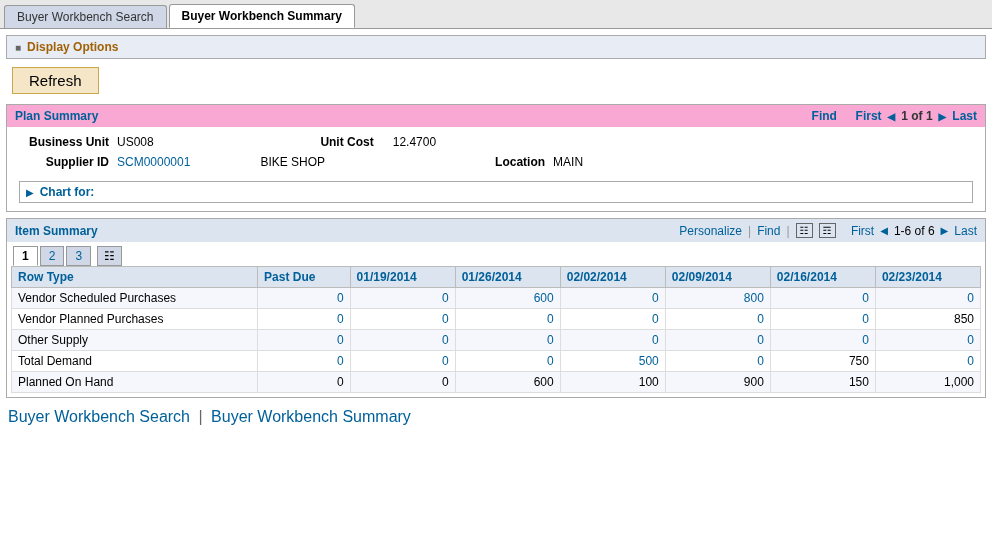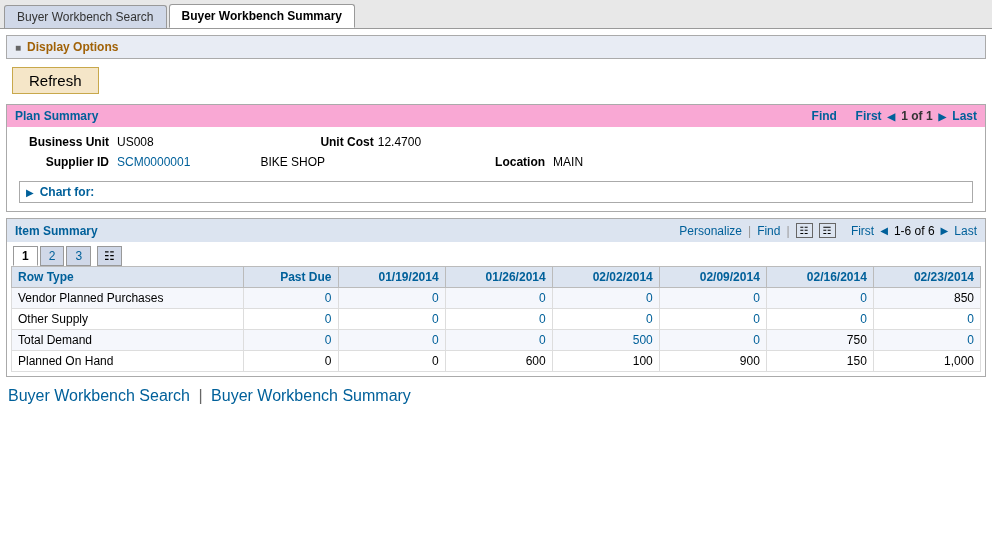--- a/index.html
+++ b/index.html
@@ -37,21 +37,21 @@
     .pipe { color: #999; }
 
     
     .table-tabs { display: flex; align-items: center; padding: 4px 6px 0 6px; gap: 2px; }
     .table-tab { padding: 2px 8px; border: 1px solid #999; cursor: pointer; font-size: 12px; background: #d0d8e8; color: #00609a; }
     .table-tab.active { background: #fff; color: #000; font-weight: bold; border-bottom: 1px solid #fff; }
     .table-tab-icon { padding: 2px 6px; border: 1px solid #999; cursor: pointer; font-size: 12px; background: #d0d8e8; }
 
     
     .data-table { width: 100%; border-collapse: collapse; font-size: 12px; }
-    .data-table th { background: #dce4f0; border: 1px solid #bbb; padding: 3px 6px; text-align: right; font-weight: bold; color: #00609a; white-space: nowrap; }
+    .data-table th { background: #dce4f0; border: 1px solid #bbb; padding: 3px 6px; text-align: left; font-weight: bold; color: #00609a; white-space: nowrap; }
     .data-table th.left { text-align: left; }
     .data-table td { border: 1px solid #ddd; padding: 3px 6px; text-align: right; color: #000; }
     .data-table td.row-label { text-align: left; color: #000; background: #fff; }
     .data-table tr:nth-child(odd) td { background: #f5f7fc; }
     .data-table tr:nth-child(even) td { background: #fff; }
     .data-table td.row-label { background: inherit; }
     .link-val { color: #00609a; cursor: pointer; text-decoration: none; }
 
     
     .footer { padding: 6px 8px; font-size: 16px; }
@@ -97,21 +97,21 @@
     </div>
   </div>
 
   <div class="plan-body">
 
     <div style="display:flex; align-items:center; margin-bottom:6px; gap:30px;">
       <div style="display:flex; align-items:center; gap:4px;">
         <span class="plan-label">Business Unit</span>
         <span class="plan-value">US008</span>
       </div>
-      <div style="display:flex; align-items:center; gap:0; margin-left:80px;">
+      <div style="display:flex; align-items:center; gap:15px; margin-left:80px;">
         <span class="plan-label">Unit Cost</span>
         <span class="plan-value">12.4700</span>
       </div>
     </div>
 
 
     <div style="display:flex; align-items:flex-end; margin-bottom:4px; gap:30px;">
       <div style="display:flex; align-items:center; gap:4px;">
         <span class="plan-label">Supplier ID</span>
         <a class="plan-link">SCM0000001</a>
@@ -173,20 +173,30 @@
           <th>01/19/2014</th>
           <th>01/26/2014</th>
           <th>02/02/2014</th>
           <th>02/09/2014</th>
           <th>02/16/2014</th>
           <th>02/23/2014</th>
         </tr>
       </thead>
       <tbody id="table-body">
           <tr>
+            <td class="row-label">Vendor Scheduled Purchases</td>
+            <td><a class="link-val" style="cursor: pointer;">0</a></td>
+            <td><a class="link-val" style="cursor: pointer;">0</a></td>
+            <td><a class="link-val" style="cursor: pointer;">600</a></td>
+            <td><a class="link-val" style="cursor: pointer;">0</a></td>
+            <td><a class="link-val" style="cursor: pointer;">800</a></td>
+            <td><a class="link-val" style="cursor: pointer;">0</a></td>
+            <td><a class="link-val" style="cursor: pointer;">0</a></td>
+          </tr>
+          <tr>
             <td class="row-label">Vendor Planned Purchases</td>
             <td><a class="link-val" style="cursor: pointer;">0</a></td>
             <td><a class="link-val" style="cursor: pointer;">0</a></td>
             <td><a class="link-val" style="cursor: pointer;">0</a></td>
             <td><a class="link-val" style="cursor: pointer;">0</a></td>
             <td><a class="link-val" style="cursor: pointer;">0</a></td>
             <td><a class="link-val" style="cursor: pointer;">0</a></td>
             <td>850</td>
           </tr>
           <tr>

